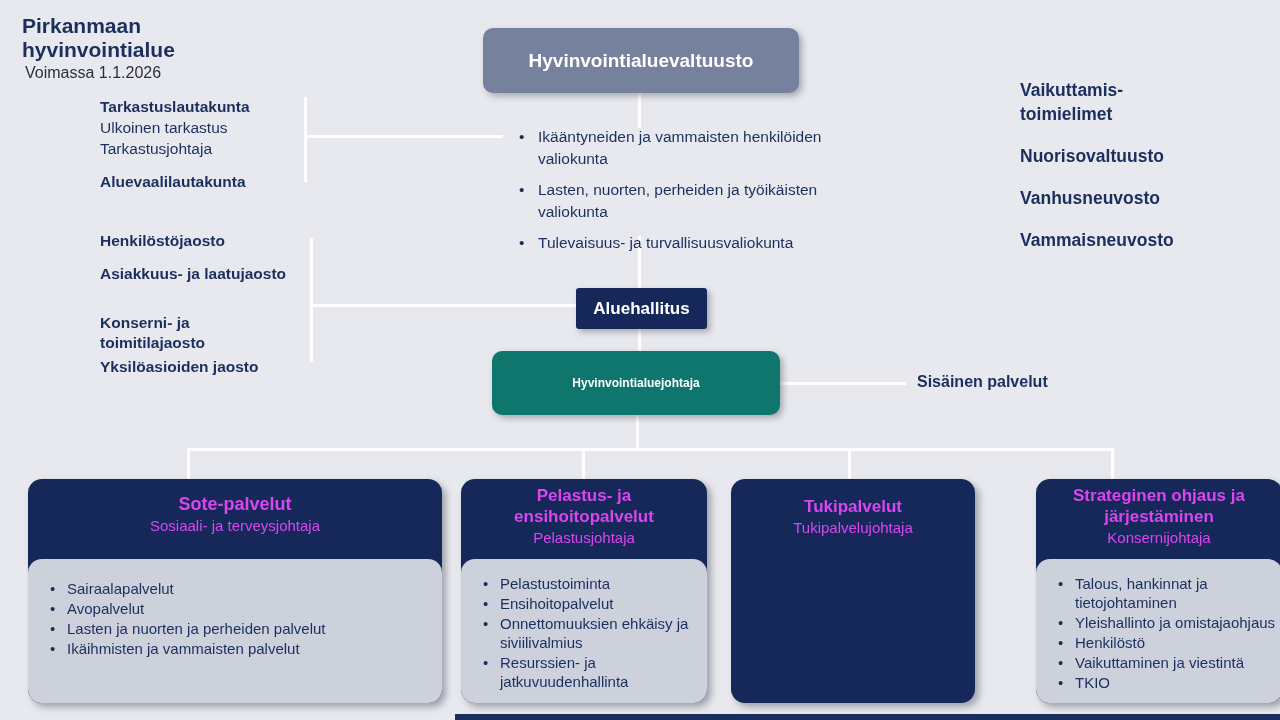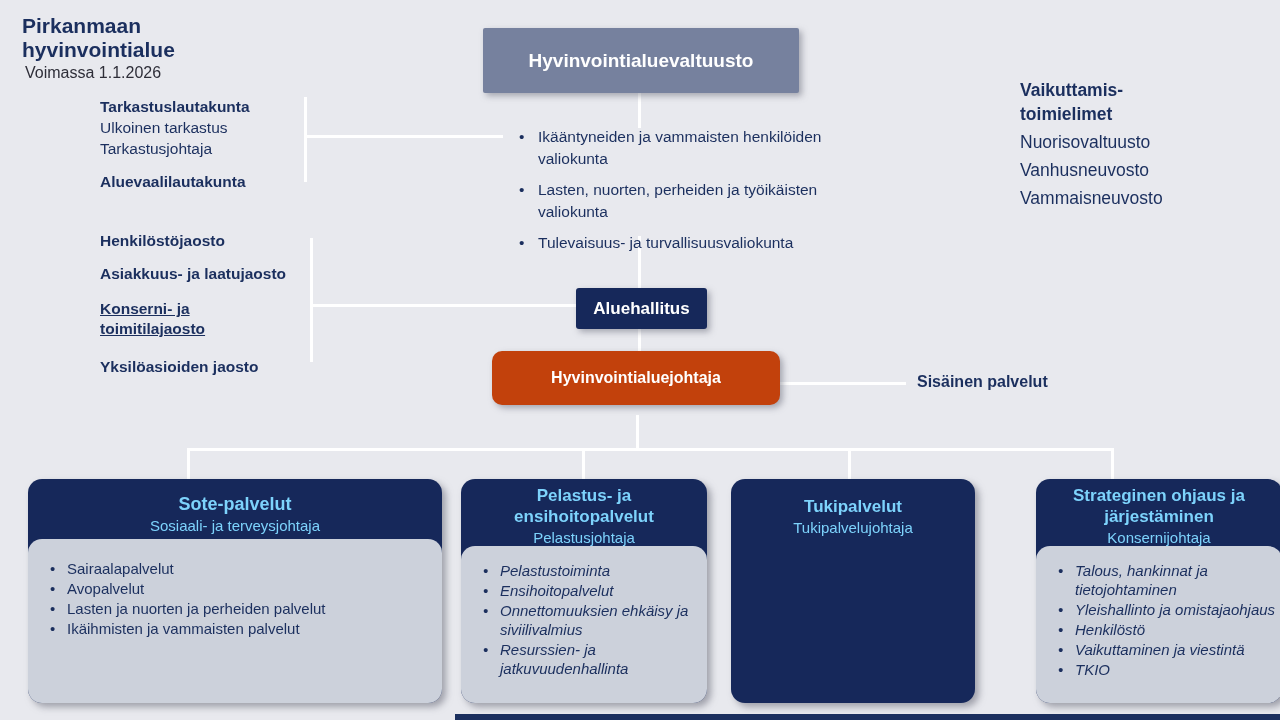--- a/index.html
+++ b/index.html
@@ -14,63 +14,63 @@
            font-size:21px; line-height:24px; color:#1b2f5e; }
   .validity { position:absolute; left:25px; top:64px; font-size:16px; color:#2e2e38; }
   
   .line { position:absolute; background:#ffffff; }
   .v { width:3px; } .h { height:3px; }
   
   .orgbox { position:absolute; display:flex; align-items:center; justify-content:center;
             color:#fff; font-weight:bold; text-align:center;
             box-shadow:3px 3px 6px rgba(110,112,125,0.55); }
   .council { left:483px; top:28px; width:316px; height:65px;
-             background:#76819e; border-radius:2px; font-size:19px; }
+             background:#76819e; border-radius:10px; font-size:19px; }
   .board   { left:576px; top:288px; width:131px; height:41px;
              background:#16285a; border-radius:3px; font-size:17px; }
-  .director{ left:492px; top:351px; width:288px; height:54px;
-             background:#c2410c; border-radius:10px; font-size:16px; }
+  .director{ left:492px; top:351px; width:288px; height:64px;
+             background:#0f766e; border-radius:10px; font-size:12px; }
   
   .grp { position:absolute; font-size:15.5px; line-height:21px; color:#1b2f5e; }
   .bold { font-weight:bold; }
   .audit-grp { left:100px; top:96px; }
   .audit-grp .election { margin-top:12px; }
   .sec-item { position:absolute; left:100px; font-weight:bold; font-size:15.5px;
               line-height:20px; color:#1b2f5e; }
   .influence { left:1020px; top:78px; font-size:17.5px; line-height:24px; }
   .influence .ititle { font-weight:bold; }
-  .influence .iitem { margin-top:5px; font-weight:normal; line-height:23px; }
+  .influence .iitem { margin-top:19px; font-weight:bold; line-height:23px; }
   .internal-audit { position:absolute; left:917px; top:373px;
                     font-weight:bold; font-size:16px; color:#1b2f5e; }
   
   .committees { position:absolute; left:517px; top:126px; width:348px;
                 list-style:none; font-size:15.5px; line-height:22px; color:#1b2f5e; }
   .committees li { position:relative; padding-left:21px; margin-bottom:9px; }
   .committees li::before { content:"\2022"; position:absolute; left:2px; }
   
   .card { position:absolute; top:479px; height:224px; background:#16285a;
           border-radius:14px; box-shadow:4px 4px 7px rgba(110,112,125,0.6); }
   .card-header { position:absolute; left:0; right:0; top:0; display:flex;
                  flex-direction:column; justify-content:center; align-items:center;
-                 color:#7dd3fc; text-align:center; padding:4px 8px 2px 8px; }
+                 color:#d946ef; text-align:center; padding:4px 8px 2px 8px; }
   .card-title { font-weight:bold; font-size:17px; line-height:21px; }
   .card-subtitle { font-size:15px; line-height:19px; margin-top:1px; }
   .card-body { position:absolute; left:0; right:0; bottom:0; background:#ccd1db;
                border-radius:14px; }
   .card-bullets { list-style:none; font-size:15px; line-height:19px; color:#1b2f5e; }
   .card-bullets li { position:relative; padding-left:19px; margin-bottom:1px; }
   .card-bullets li::before { content:"\2022"; position:absolute; left:2px; }
   .c1 { left:28px;  width:414px; }
   .c2 { left:461px; width:246px; }
   .c3 { left:731px; width:244px; }
   .c4 { left:993px; width:246px;margin-left:43px; }
   .c1 .card-header { height:68px; }
   .c2 .card-header, .c3 .card-header, .c4 .card-header { height:72px; }
-  .c1 .card-body { top:60px; }
-  .c2 .card-body, .c3 .card-body, .c4 .card-body { top:67px;font-style:italic; }
+  .c1 .card-body { top:80px; }
+  .c2 .card-body, .c3 .card-body, .c4 .card-body { top:80px; }
   .c1 .card-title { font-size:18px; }
   .c1 .card-bullets { padding:20px 10px 0 20px; }
   .c2 .card-bullets, .c3 .card-bullets, .c4 .card-bullets { padding:15px 6px 0 20px; }
   
   .footer-bar { position:absolute; left:455px; top:714px; width:825px; height:6px;
                 background:#1b2f5e; }
 </style>
 </head>
 <body>
 
@@ -117,21 +117,21 @@
   <div class="grp influence">
     <div class="ititle">Vaikuttamis-</div>
     <div class="ititle">toimielimet</div>
     <div class="iitem">Nuorisovaltuusto</div>
     <div class="iitem">Vanhusneuvosto</div>
     <div class="iitem">Vammaisneuvosto</div>
   </div>
 
   <div class="sec-item" style="top:231px;">Henkilöstöjaosto</div>
   <div class="sec-item" style="top:264px;">Asiakkuus- ja laatujaosto</div>
-  <div class="sec-item" style="top:299px; width:170px;text-decoration:underline;">Konserni- ja toimitilajaosto</div>
+  <div class="sec-item" style="top:313px; width:170px;">Konserni- ja toimitilajaosto</div>
   <div class="sec-item" style="top:357px;">Yksilöasioiden jaosto</div>
 
   <div class="internal-audit">Sisäinen palvelut</div>
 
   <div class="card c1">
     <div class="card-header">
       <div class="card-title">Sote-palvelut</div>
       <div class="card-subtitle">Sosiaali- ja terveysjohtaja</div>
     </div>
     <div class="card-body">

